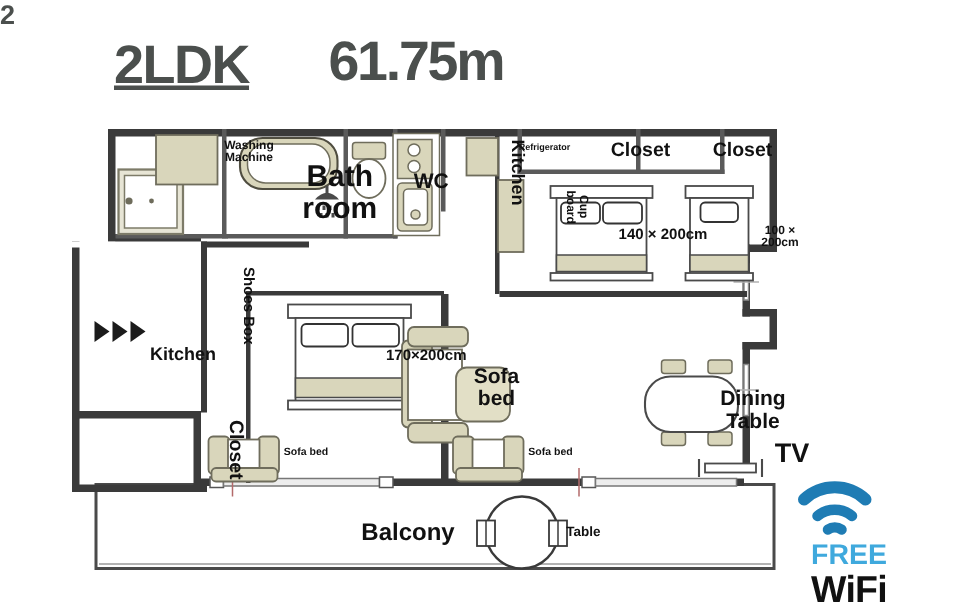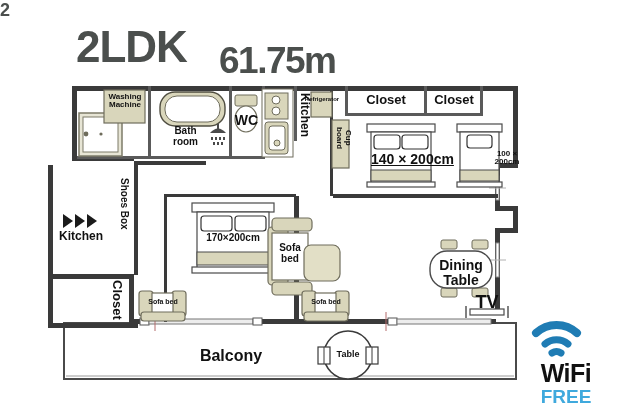--- a/index.html
+++ b/index.html
@@ -21,41 +21,43 @@
     height: 408px;
   }
   .ttl {
     position: absolute;
     font-weight: bold;
     color: #4b4f4d;
     letter-spacing: -1px;
   }
   #title-type {
     left: 76px; top: 22px;
-    font-size: 44px;
+    font-size: 36px;
+    text-decoration: underline;
   }
   #title-area {
-    left: 219px; top: 40px;
+    left: 219px; top: 20px;
     font-size: 37px;
     letter-spacing: -1.5px;
   }
   #title-sup {
     left: 341px; top: 28px;
     font-size: 18px;
     font-weight: bold;
     color: #4b4f4d;
   }
   .lbl {
     position: absolute;
     color: #111;
     font-weight: bold;
     line-height: 1.05;
     text-align: center;
     white-space: pre;
     pointer-events: none;
+    padding-left: 41px;
   }
   .vlbl {
     writing-mode: vertical-rl;
     text-orientation: mixed;
   }
   #wifi-badge {
     position: absolute;
     left: 523px; top: 312px;
     width: 86px; height: 84px;
     text-align: center;
@@ -299,21 +301,21 @@
   </g>
 </svg>
 
 <div class="ttl" id="title-type">2LDK</div>
 <div class="ttl" id="title-area">61.75m</div>
 <div id="title-sup">2</div>
 
 <div class="lbl" style="left:104px; top:93px; width:42px; font-size:8px;">Washing
 Machine</div>
 
-<div class="lbl" style="left:158px; top:126px; width:55px; font-size:10px;">Bath
+<div class="lbl" style="left:158px; top:108px; width:55px; font-size:20px;">Bath
 room</div>
 
 <div class="lbl" style="left:234px; top:113px; width:25px; font-size:14px;">WC</div>
 
 <div class="lbl vlbl" style="left:298px; top:93px; font-size:12px;">Kitchen</div>
 
 <div class="lbl" style="left:304px; top:96px; width:36px; font-size:6px;">Refrigerator</div>
 
 <div class="lbl vlbl" style="left:334px; top:127px; font-size:8px; line-height:1.1;">Cup
 board</div>
@@ -321,40 +323,40 @@
 <div class="lbl" style="left:350px; top:93px; width:72px; font-size:13px;">Closet</div>
 
 <div class="lbl" style="left:428px; top:93px; width:52px; font-size:13px;">Closet</div>
 
 <div class="lbl vlbl" style="left:118px; top:178px; font-size:10px;">Shoes Box</div>
 
 <div class="lbl vlbl" style="left:110px; top:280px; font-size:13px;">Closet</div>
 
 <div class="lbl" style="left:47px; top:230px; width:68px; font-size:12px;">Kitchen</div>
 
-<div class="lbl" style="left:371px; top:152px; width:60px; font-size:14px;text-decoration:underline;">140 × 200cm</div>
-
-<div class="lbl" style="left:486px; top:150px; width:42px; font-size:8px;">100 ×
+<div class="lbl" style="left:371px; top:152px; width:60px; font-size:10px;">140 × 200cm</div>
+
+<div class="lbl" style="left:458px; top:150px; width:42px; font-size:8px;">100 ×
 200cm</div>
 
-<div class="lbl" style="left:196px; top:233px; width:74px; font-size:10px;">170×200cm</div>
-
-<div class="lbl" style="left:272px; top:243px; width:36px; font-size:10px;text-align:center;">Sofa
+<div class="lbl" style="left:196px; top:233px; width:74px; font-size:10px;text-align:right;">170×200cm</div>
+
+<div class="lbl" style="left:272px; top:243px; width:36px; font-size:14px;text-align:center;">Sofa
 bed</div>
 
 <div class="lbl" style="left:146px; top:298px; width:34px; font-size:7px;">Sofa bed</div>
 
 <div class="lbl" style="left:309px; top:298px; width:34px; font-size:7px;">Sofa bed</div>
 
 <div class="lbl" style="left:434px; top:258px; width:54px; font-size:14px;">Dining
 Table</div>
 
 <div class="lbl" style="left:472px; top:293px; width:30px; font-size:18px;">TV</div>
 
 <div class="lbl" style="left:175px; top:348px; width:112px; font-size:16px;">Balcony</div>
 
 <div class="lbl" style="left:330px; top:350px; width:36px; font-size:9px;">Table</div>
 
 <div id="wifi-badge">
   <div style="height:48px;"></div>
+  <div id="wifi-free">FREE</div>
   <div id="wifi-name">WiFi</div>
-  <div id="wifi-free">FREE</div>
 </div>
 
 </body></html>

